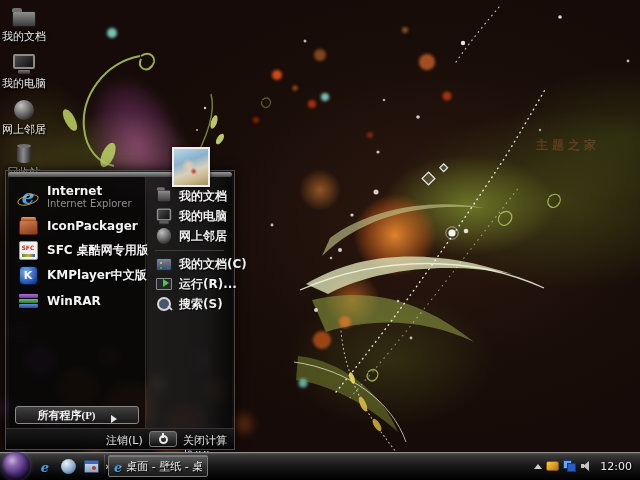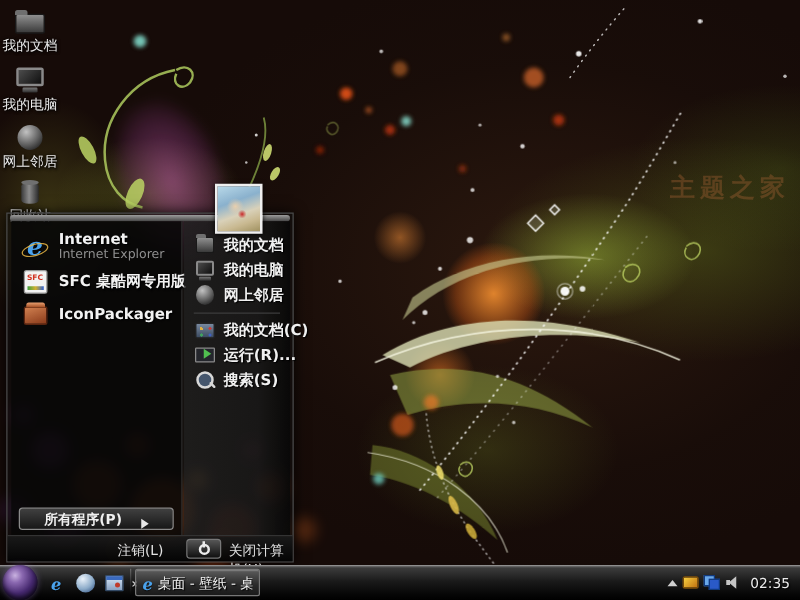--- a/index.html
+++ b/index.html
@@ -19,21 +19,21 @@
       radial-gradient(ellipse 140px 90px at 390px 360px, rgba(120,140,40,.25), rgba(120,140,40,0) 75%),
       radial-gradient(ellipse 100px 60px at 120px 155px, rgba(150,170,50,.30), rgba(150,170,50,0) 75%),
       radial-gradient(ellipse 90px 120px at 40px 170px, rgba(190,200,60,.22), rgba(190,200,60,0) 75%),
       radial-gradient(ellipse 420px 300px at 68% 45%, rgba(62,36,20,.55), rgba(35,20,12,.2) 55%, rgba(22,11,8,0) 80%);
   }
   .purple-band { position:absolute; left:95px; top:78px; width:85px; height:135px; z-index:0;
     background:radial-gradient(ellipse at center, rgba(195,90,175,.55), rgba(150,60,140,.25) 55%, rgba(150,60,140,0) 75%);
     transform:rotate(-20deg); filter:blur(4px); }
   .bk { position:absolute; border-radius:50%; filter:blur(5px); z-index:1; }
   .wp-art { position:absolute; left:0; top:0; z-index:1; pointer-events:none; }
-  .watermark { position:absolute; left:536px; top:137px; z-index:1; font-size:20px; font-weight:bold;
+  .watermark { position:absolute; left:536px; top:137px; z-index:1; font-size:12px; font-weight:bold;
     letter-spacing:4px; color:rgba(165,98,52,.38); }
 
   
   .dicons { position:absolute; left:0; top:0; z-index:2; }
   .dicon { position:absolute; left:0; width:48px; display:flex; flex-direction:column; align-items:center; cursor:default; }
   .dicon .iwrap { height:26px; display:flex; align-items:flex-end; justify-content:center; margin-bottom:2px; }
   .dlabel { font-size:11px; color:#ececec; text-shadow:1px 1px 2px #000, 0 0 3px #000; white-space:nowrap; }
 
   .fold-d { width:24px; height:16px; background:linear-gradient(#8f8f8f,#3a3a3a); border:1px solid #191919; border-radius:2px; position:relative; }
   .fold-d::before { content:""; position:absolute; top:-4px; left:-1px; width:10px; height:4px; background:#6f6f6f; border-radius:2px 2px 0 0; }
@@ -56,29 +56,29 @@
   .sm-bottom { position:absolute; left:0; right:0; bottom:0; height:21px;
     background:linear-gradient(rgba(26,26,26,.95), rgba(4,4,4,.95)); border-top:1px solid #333; }
   .mi { display:flex; align-items:center; gap:7px; height:25px; padding-left:7px; cursor:pointer; }
   .mi-net { height:33px; margin-top:3px; }
   .mi .lab { font-size:12px; font-weight:bold; color:#f2f2f2; text-shadow:1px 1px 1px #000; white-space:nowrap; }
   .mi .sub { font-size:10px; color:#8f8f8f; }
   .icw { width:24px; height:24px; flex:0 0 24px; display:flex; align-items:center; justify-content:center; position:relative; }
   .icw18 { width:18px; height:18px; flex:0 0 18px; display:flex; align-items:center; justify-content:center; position:relative; }
   .sm-spacer { flex:1; }
   .allprog { margin:0 6px 4px 6px; height:18px; border:1px solid #8a8a8a; border-radius:3px;
-    background:linear-gradient(#404040,#171717); display:flex; align-items:flex-end; justify-content:center; gap:15px; cursor:pointer; }
+    background:linear-gradient(#404040,#171717); display:flex; align-items:flex-end; justify-content:center; gap:15px; cursor:pointer;font-family:Liberation Serif, serif; }
   .allprog .lab { font-size:11px; font-weight:bold; color:#f0f0f0; }
   .tri-r { width:0; height:0; border-left:6px solid #e8e8e8; border-top:4px solid transparent; border-bottom:4px solid transparent; }
   .rmi { display:flex; align-items:center; gap:6px; height:20px; padding-left:8px; cursor:pointer; position:relative; }
   .rmi .lab { font-size:12px; font-weight:bold; color:#f0f0f0; text-shadow:1px 1px 1px #000; white-space:nowrap; }
   .rmi-first { margin-top:9px; }
   .sm-sep { height:1px; background:#3c3c3c; margin:4px 8px 3px 8px; }
   .sub-arrow { position:absolute; right:5px; width:0; height:0; border-left:5px solid #e0e0e0; border-top:4px solid transparent; border-bottom:4px solid transparent; }
-  .logoff { position:absolute; left:88px; top:4px; font-size:11px; color:#e2e2e2; cursor:pointer; }
+  .logoff { position:absolute; left:100px; top:4px; font-size:11px; color:#e2e2e2; cursor:pointer; }
   .shutdown { position:absolute; left:177px; top:4px; font-size:11px; color:#e2e2e2; cursor:pointer; }
   .powerbtn { position:absolute; left:143px; top:2px; width:28px; height:16px; border:1px solid #787878; border-radius:3px;
     background:linear-gradient(#565656,#101010); display:flex; align-items:center; justify-content:center; cursor:pointer; }
   .pwr { width:9px; height:9px; border:2px solid #ececec; border-radius:50%; position:relative; }
   .pwr::after { content:""; position:absolute; left:50%; top:-4px; transform:translateX(-50%); width:2px; height:5px; background:#ececec; }
   .avatar { position:absolute; left:172px; top:147px; width:38px; height:40px; z-index:6; border:2px solid #eeeeee;
     box-shadow:0 1px 4px rgba(0,0,0,.8); cursor:pointer;
     background:
       radial-gradient(circle 5px at 58% 62%, #c82828, rgba(200,40,40,0) 70%),
       radial-gradient(circle 9px at 42% 45%, #e8cfae, rgba(232,207,174,0) 75%),
@@ -300,29 +300,45 @@
     <div class="sm-left">
       <div class="mi mi-net">
         <div class="icw ie-e"></div>
         <div>
           <div class="lab">Internet</div>
           <div class="sub">Internet Explorer</div>
         </div>
       </div>
       <div class="mi">
         <div class="icw">
-            <div class="sfc-ic"></div>
-          </div>
-        <div class="lab">SFC 桌酷网专用版</div>
+            <div class="ipk-ic"></div>
+          </div>
+        <div class="lab">IconPackager</div>
       </div>
       <div class="mi">
         <div class="icw">
-            <div class="ipk-ic"></div>
-          </div>
-        <div class="lab">IconPackager</div>
+            <div class="sfc-ic"></div>
+          </div>
+        <div class="lab">SFC 桌酷网专用版</div>
+      </div>
+      <div class="mi">
+        <div class="icw">
+            <div class="km-ic"></div>
+          </div>
+        <div class="lab">KMPlayer中文版</div>
+      </div>
+      <div class="mi">
+        <div class="icw">
+            <div class="rar-ic">
+              <i class="rar-b1"></i>
+              <i class="rar-b2"></i>
+              <i class="rar-b3"></i>
+            </div>
+          </div>
+        <div class="lab">WinRAR</div>
       </div>
       <div class="sm-spacer"></div>
       <div class="allprog">
         <span class="lab">所有程序(P)</span>
         <span class="tri-r"></span>
       </div>
     </div>
 
     <div class="sm-right">
       <div class="rmi rmi-first">
@@ -392,17 +408,17 @@
     <div class="tb-div"></div>
     <div class="taskbtn">
       <span class="ie-e-sm"></span>
       <span class="lab">桌面 - 壁纸 - 桌酷...</span>
     </div>
     <div class="tray">
       <span class="tray-arrow"></span>
       <span class="imeic"></span>
       <span class="netic"></span>
       <span class="volic"></span>
-      <span class="clock">02:35</span>
+      <span class="clock">12:00</span>
     </div>
   </div>
 
 </div>
 
 </body></html>

